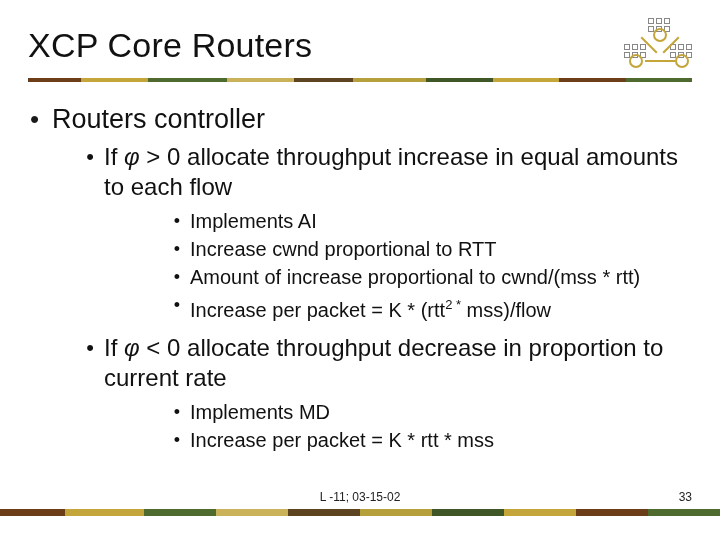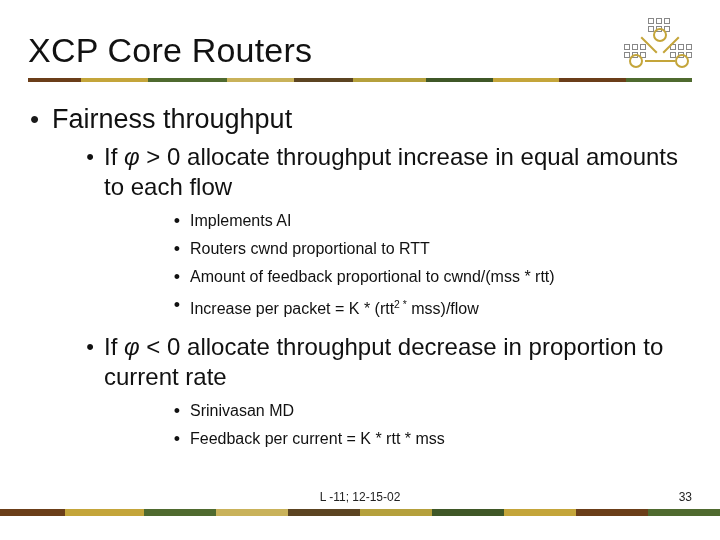--- a/index.html
+++ b/index.html
@@ -12,21 +12,21 @@
   }
   .slide {
     position: relative;
     width: 720px;
     height: 540px;
     padding: 18px 28px 0 28px;
   }
   .title-row {
     display: flex;
     justify-content: space-between;
-    align-items: flex-end;
+    align-items: center;
   }
   .title {
     font-size: 34px;
     font-weight: 400;
     letter-spacing: 0.2px;
     color: #111;
     padding-top: 2px;
   }
   .logo {
     width: 72px;
@@ -98,21 +98,21 @@
   .lvl1 > li > .t { font-size: 27px; line-height: 34px; }
 
   .lvl2 { margin-top: 6px; }
   .lvl2 > li { margin-top: 6px; }
   .lvl2 > li > .b { width: 28px; font-size: 22px; line-height: 30px; text-align: center; }
   .lvl2 > li > .t { font-size: 24px; line-height: 30px; }
 
   .lvl3 { margin-top: 6px; margin-bottom: 4px; }
   .lvl3 > li { margin-top: 2px; }
   .lvl3 > li > .b { width: 26px; font-size: 18px; line-height: 26px; text-align: center; }
-  .lvl3 > li > .t { font-size: 16px; line-height: 26px; }
+  .lvl3 > li > .t { font-size: 20px; line-height: 26px; }
 
   .lvl2 { margin-left: 24px; }
   .lvl3 { margin-left: 60px; }
 
   .footer-rule {
     position: absolute;
     left: 0; right: 0; bottom: 24px;
     height: 7px;
     display: flex;
   }
@@ -192,70 +192,70 @@
       <div class="seg s8"></div>
       <div class="seg s9"></div>
       <div class="seg s10"></div>
   </div>
 
   <div class="content">
     <ul class="lvl1">
       <li>
         <span class="b">•</span>
         <div class="t">
-          <span>Fairness throughput</span>
+          <span>Routers controller</span>
           <ul class="lvl2">
             <li>
               <span class="b">•</span>
               <div class="t">
                 <span>If </span><i>φ</i><span> &gt; 0 allocate throughput increase in equal amounts to each flow</span>
                 <ul class="lvl3">
                   <li>
                       <span class="b">•</span>
                       <span class="t">Implements AI</span>
                     </li>
                   <li>
                       <span class="b">•</span>
-                      <span class="t">Routers cwnd proportional to RTT</span>
-                    </li>
-                  <li>
-                      <span class="b">•</span>
-                      <span class="t">Amount of feedback proportional to cwnd/(mss * rtt)</span>
+                      <span class="t">Increase cwnd proportional to RTT</span>
+                    </li>
+                  <li>
+                      <span class="b">•</span>
+                      <span class="t">Amount of increase proportional to cwnd/(mss * rtt)</span>
                     </li>
                   <li>
                       <span class="b">•</span>
                       <span class="t"><span>Increase per packet = K * (rtt</span><span class="super">2 *</span><span> mss)/flow</span></span>
                     </li>
                 </ul>
               </div>
             </li>
             <li>
               <span class="b">•</span>
               <div class="t">
                 <span>If </span><i>φ</i><span> &lt; 0 allocate throughput decrease in proportion to current rate</span>
                 <ul class="lvl3">
                   <li>
                       <span class="b">•</span>
-                      <span class="t">Srinivasan MD</span>
-                    </li>
-                  <li>
-                      <span class="b">•</span>
-                      <span class="t">Feedback per current = K * rtt * mss</span>
+                      <span class="t">Implements MD</span>
+                    </li>
+                  <li>
+                      <span class="b">•</span>
+                      <span class="t">Increase per packet = K * rtt * mss</span>
                     </li>
                 </ul>
               </div>
             </li>
           </ul>
         </div>
       </li>
     </ul>
   </div>
 
   <div class="footer-text">
-    <span class="center">L -11; 12-15-02</span>
+    <span class="center">L -11; 03-15-02</span>
     <span class="right">33</span>
   </div>
 
   <div class="footer-rule">
     <div class="fseg f1"></div>
       <div class="fseg f2"></div>
       <div class="fseg f3"></div>
       <div class="fseg f4"></div>
       <div class="fseg f5"></div>
       <div class="fseg f6"></div>

